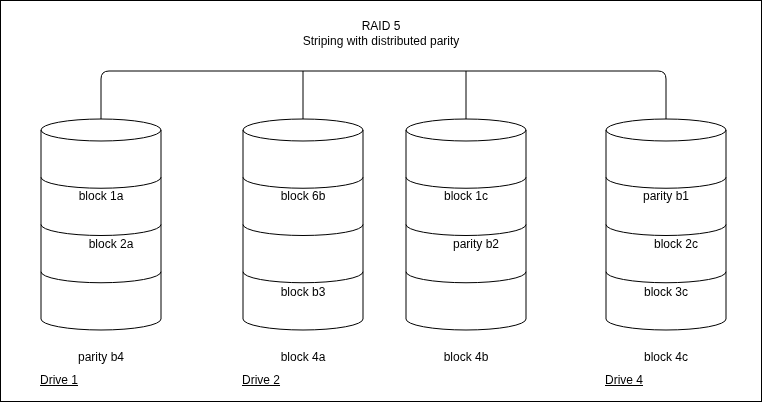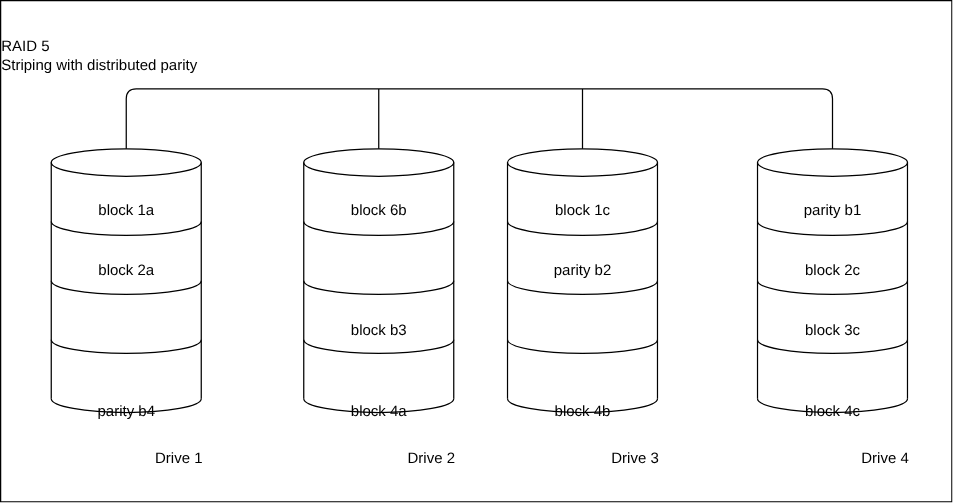--- a/index.html
+++ b/index.html
@@ -16,24 +16,23 @@
     background: #ffffff;
     font-family: "Liberation Sans", sans-serif;
     color: #000000;
     overflow: hidden;
   }
   .titles {
     position: absolute;
     top: 18px;
     left: 0;
     width: 100%;
-    text-align: left;
+    text-align: center;
     font-size: 12px;
     line-height: 15px;
-    margin-top: 11px;
   }
   .connector-svg {
     position: absolute;
     top: 0;
     left: 0;
   }
   .drive {
     position: absolute;
     top: 117px;
     width: 122px;
@@ -45,34 +44,36 @@
     left: 0;
   }
   .block-label {
     position: absolute;
     left: 0;
     width: 100%;
     height: 16px;
     line-height: 16px;
     text-align: center;
     font-size: 12px;
+    margin-top: 28px;
   }
   .bl-0 { top: 42px; }
-  .bl-1 { top: 90px; }
+  .bl-1 { top: 90px; padding-left: 10px; }
   .bl-2 { top: 138px; }
   .bl-3 { top: 203px; }
   .drive-label {
     position: absolute;
-    top: 240px;
+    top: 254px;
     left: 0;
     width: 100%;
     height: 16px;
     line-height: 16px;
-    text-align: right;
+    text-align: left;
     font-size: 12px;
+    text-decoration: underline;
   }
 </style>
 </head>
 <body>
 
 <div class="canvas">
 
   <div class="titles">
     <div>RAID 5</div>
     <div>Striping with distributed parity</div>
@@ -108,21 +109,20 @@
 
   <div class="drive" style="left:404px">
     <svg class="cyl" width="122" height="213" viewBox="0 0 122 213">
       <ellipse cx="61" cy="12" rx="60" ry="11" fill="none" stroke="#000000" stroke-width="1"></ellipse>
       <path d="M1 12 L1 201 M121 12 L121 201" fill="none" stroke="#000000" stroke-width="1"></path>
       <path d="M1 59.25 A60 11 0 0 0 121 59.25 M1 106.5 A60 11 0 0 0 121 106.5 M1 153.75 A60 11 0 0 0 121 153.75 M1 201 A60 11 0 0 0 121 201" fill="none" stroke="#000000" stroke-width="1"></path>
     </svg>
     <div class="block-label bl-0">block 1c</div>
     <div class="block-label bl-1">parity b2</div>
     <div class="block-label bl-3">block 4b</div>
-    <div class="drive-label">Drive 3</div>
   </div>
 
   <div class="drive" style="left:604px">
     <svg class="cyl" width="122" height="213" viewBox="0 0 122 213">
       <ellipse cx="61" cy="12" rx="60" ry="11" fill="none" stroke="#000000" stroke-width="1"></ellipse>
       <path d="M1 12 L1 201 M121 12 L121 201" fill="none" stroke="#000000" stroke-width="1"></path>
       <path d="M1 59.25 A60 11 0 0 0 121 59.25 M1 106.5 A60 11 0 0 0 121 106.5 M1 153.75 A60 11 0 0 0 121 153.75 M1 201 A60 11 0 0 0 121 201" fill="none" stroke="#000000" stroke-width="1"></path>
     </svg>
     <div class="block-label bl-0">parity b1</div>
     <div class="block-label bl-1">block 2c</div>

